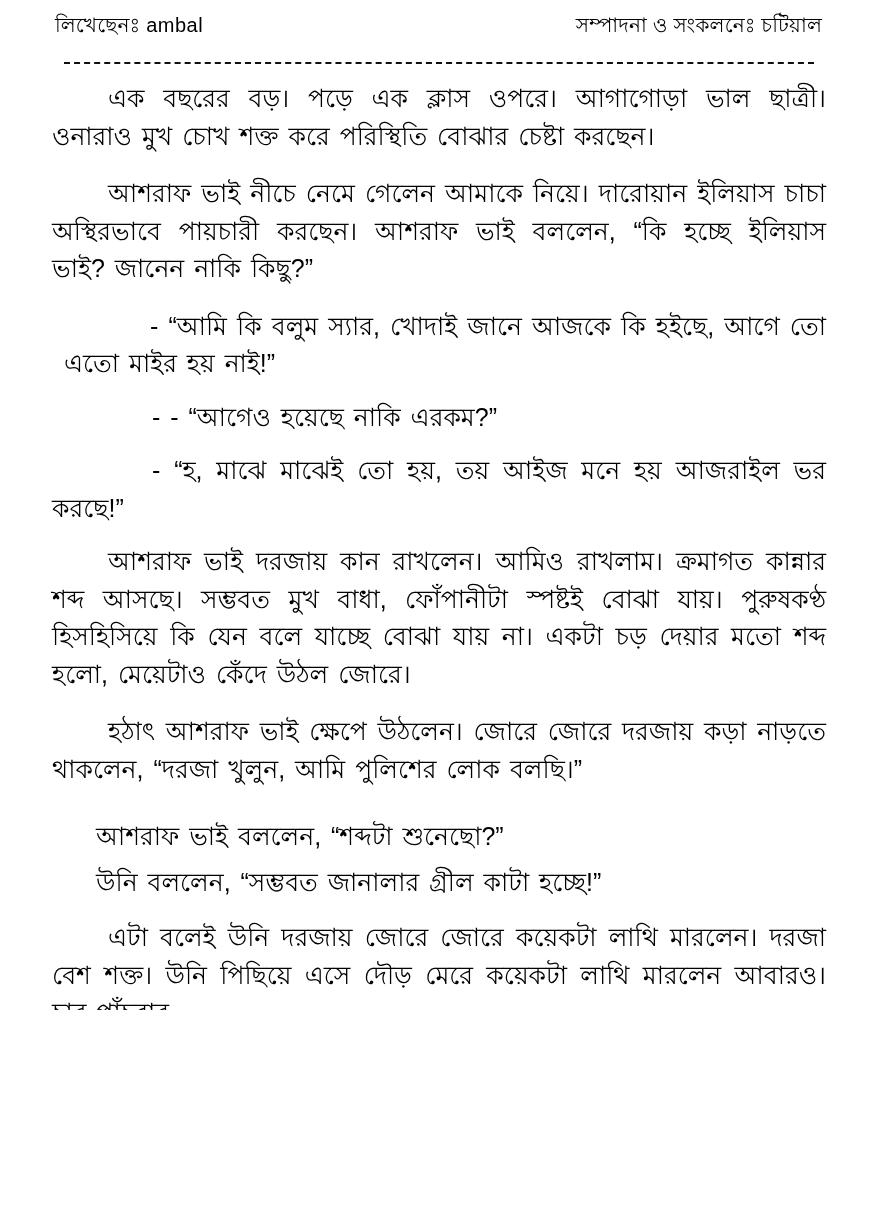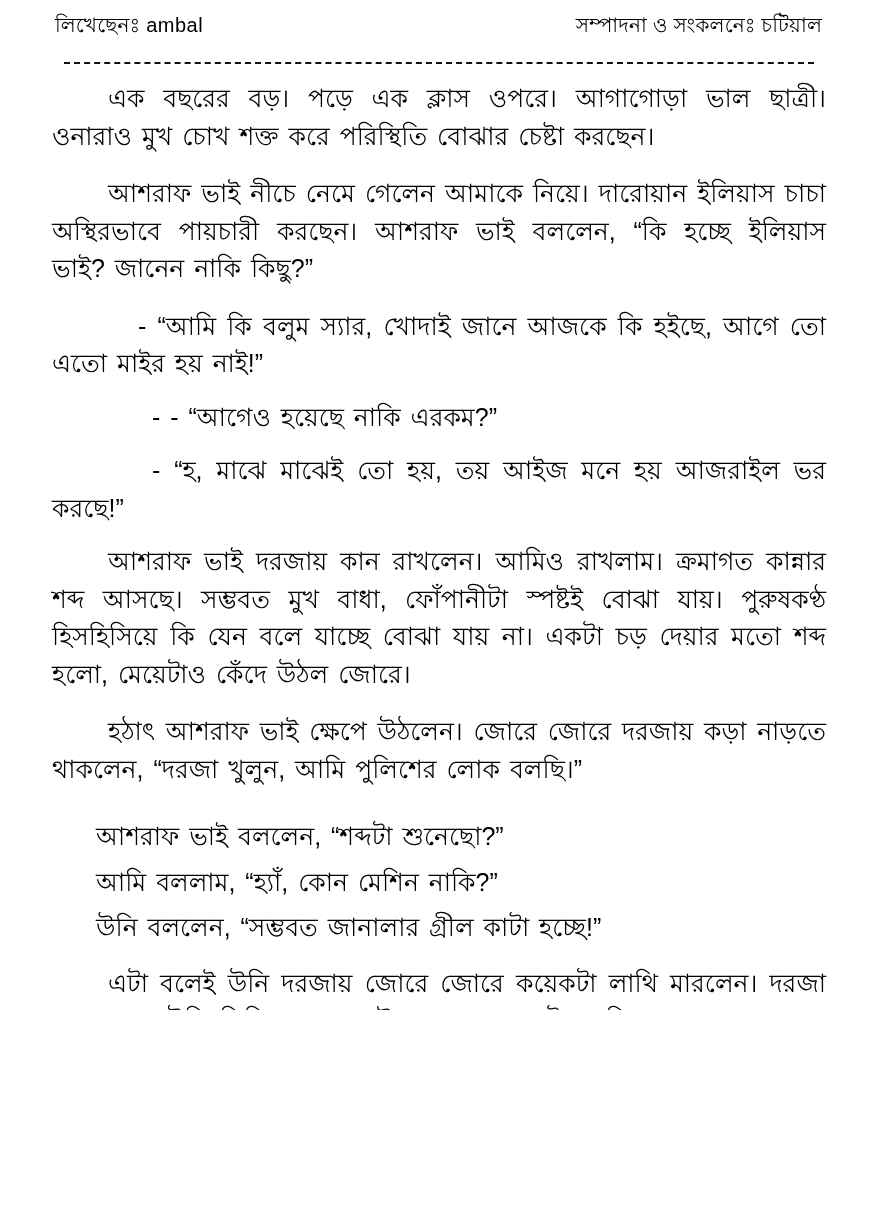--- a/index.html
+++ b/index.html
@@ -72,20 +72,21 @@
     word-spacing: 3px;
   }
   .para {
     margin: 0 0 20px 0;
     text-indent: 56px;
     text-align: justify;
   }
   .para.dash-line {
     text-indent: 86px;
     margin-bottom: 16px;
+    margin-left: 12px;
   }
   .para.dash-line-2 {
     text-indent: 100px;
     margin-bottom: 16px;
   }
   .para.quote-line {
     text-indent: 44px;
     margin-bottom: 8px;
     text-align: left;
   }
@@ -138,21 +139,20 @@
 
     <p class="para">আশরাফ ভাই দরজায় কান রাখলেন।  আমিও রাখলাম।  ক্রমাগত কান্নার শব্দ আসছে।  সম্ভবত মুখ বাধা,  ফোঁপানীটা স্পষ্টই বোঝা যায়।  পুরুষকণ্ঠ হিসহিসিয়ে কি যেন বলে যাচ্ছে বোঝা যায় না।  একটা চড় দেয়ার মতো শব্দ হলো,  মেয়েটাও কেঁদে উঠল জোরে।</p>
 
     <p class="para">হঠাৎ আশরাফ ভাই ক্ষেপে উঠলেন।  জোরে জোরে দরজায় কড়া নাড়তে থাকলেন, “দরজা খুলুন,  আমি পুলিশের লোক বলছি।”</p>
 
 
     <div class="spacer-sm"></div>
 
     <p class="para quote-line">আশরাফ ভাই বললেন,  “শব্দটা শুনেছো?”</p>
 
-    <p class="para quote-line">আমি বললাম,  “হ্যাঁ,  কোন মেশিন নাকি?”</p>
 
     <p class="para quote-line">উনি বললেন,  “সম্ভবত জানালার গ্রীল কাটা হচ্ছে!”</p>
 
     <div class="spacer-sm"></div>
 
     <p class="para">এটা বলেই উনি দরজায় জোরে জোরে কয়েকটা লাথি মারলেন।  দরজা বেশ শক্ত।  উনি পিছিয়ে এসে দৌড় মেরে কয়েকটা লাথি মারলেন আবারও।  চার পাঁচবার</p>
 
   </div>
 
   <div class="rule rule-bottom"></div>

